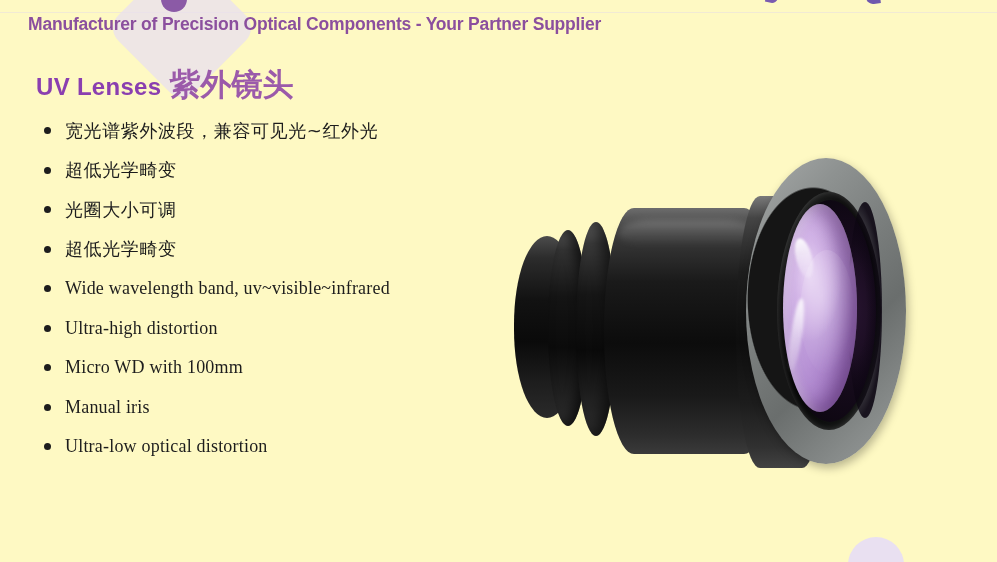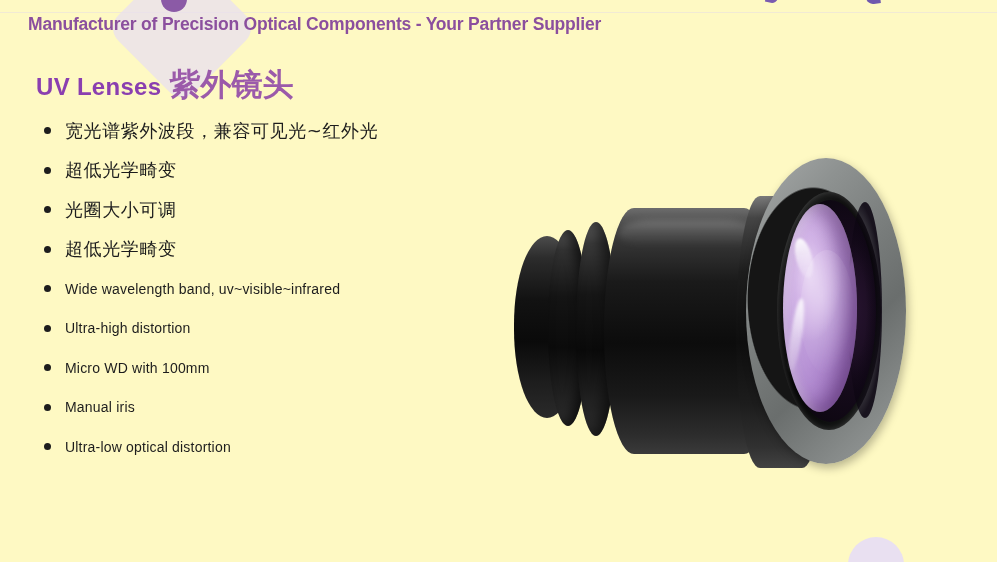--- a/index.html
+++ b/index.html
@@ -118,22 +118,22 @@
   .bullet-text {
     color: #1d1d1d;
     white-space: nowrap;
   }
   .bullet-row.cn .bullet-text {
     font-family: "DejaVu Sans", sans-serif;
     font-size: 18px;
     letter-spacing: .6px;
   }
   .bullet-row.en .bullet-text {
-    font-family: Liberation Sans, sans-serif;
-    font-size: 14px;
+    font-family: Liberation Serif, serif;
+    font-size: 18px;
     letter-spacing: .2px;
   }
 
   
   .lens-stage {
     position: absolute;
     left: 500px; top: 150px;
     width: 470px; height: 330px;
   }
 

